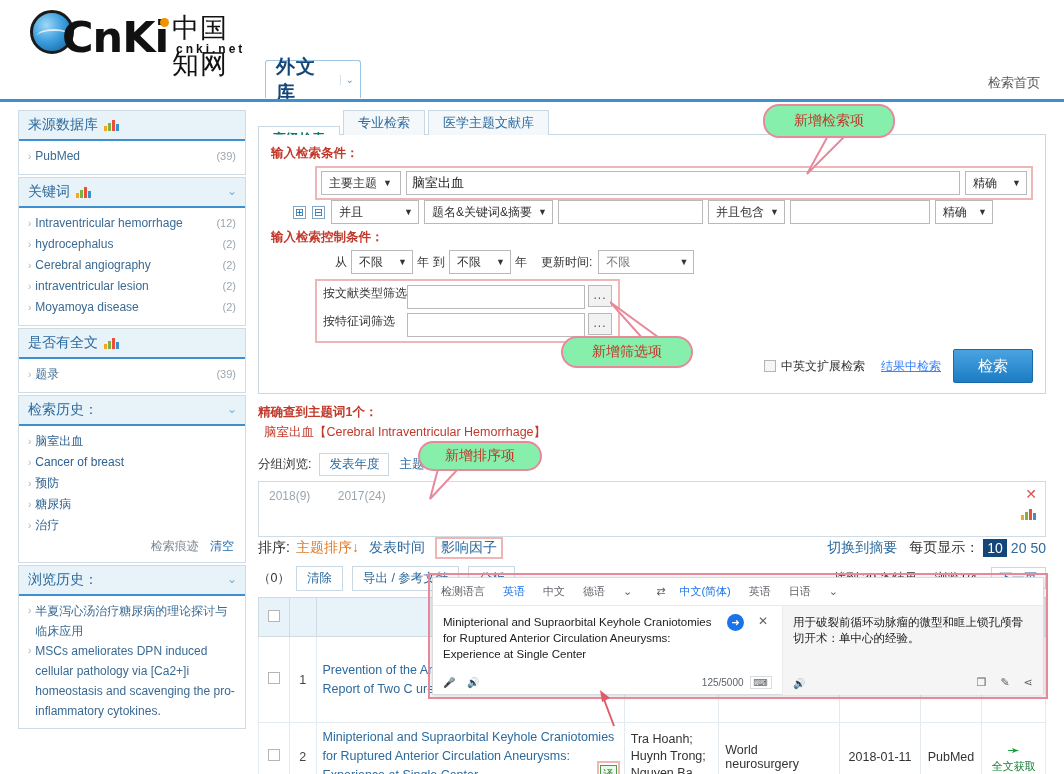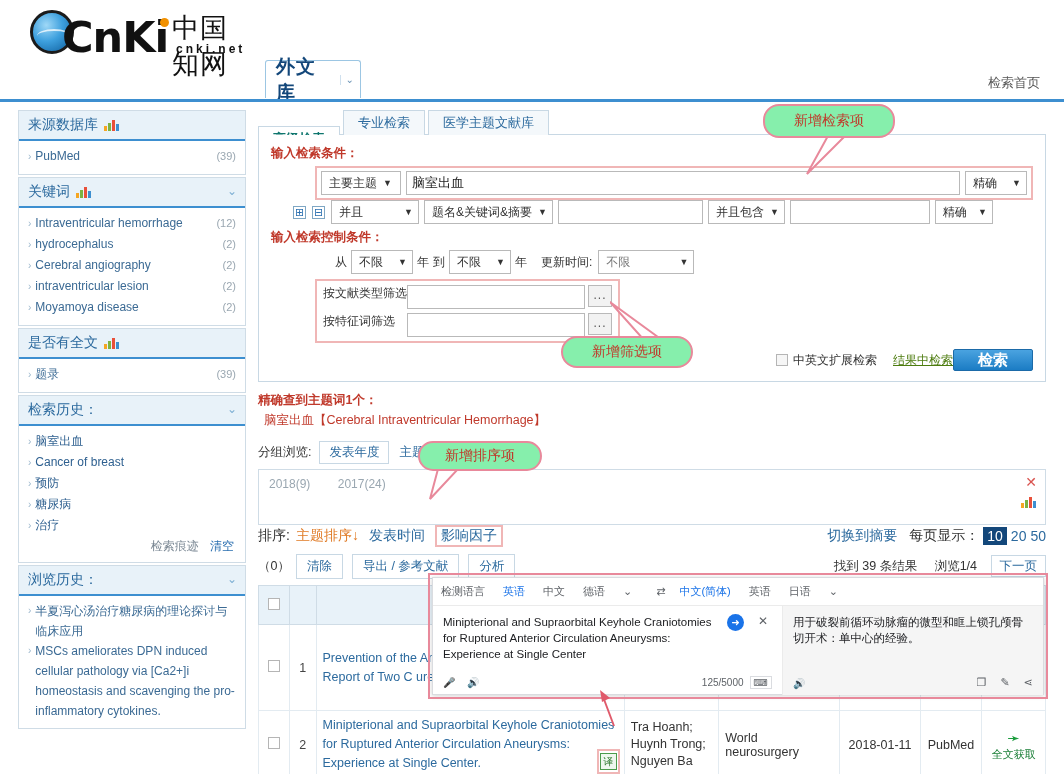--- a/index.html
+++ b/index.html
@@ -86,25 +86,25 @@
   .pm { width:13px; height:13px; border:1px solid #7fa7c4; color:#2a6fb0; font-size:11px; line-height:11px; text-align:center; margin-right:6px; background:#fff;}
   .row1-wrap { border:2px solid #f0b6b6; padding:3px 4px; display:flex; align-items:center; margin-left:44px; }
   .ctrl-wrap { border:2px solid #f0b6b6; padding:4px 6px; display:inline-block; margin-left:44px; }
   .crow { display:flex; align-items:flex-start; margin-bottom:4px; }
   .crow:last-child { margin-bottom:0; }
   .crow .cl { width:84px; font-size:12px; color:#333; }
   .dots { width:24px; height:22px; border:1px solid #b9b9b9; background:#f2f2f2; margin-left:3px; text-align:center; line-height:18px; color:#555; letter-spacing:1px;}
   .srow { display:flex; align-items:center; justify-content:flex-end; margin-top:6px; }
   .chk { width:12px; height:12px; border:1px solid #b5b5b5; background:#f6f6f6; display:inline-block; margin-right:5px; }
   .btn-search {
-    width:80px; height:22px; background:linear-gradient(#4aa3e0,#1b7cc4); color:#fff;
-    font-size:15px; font-weight:bold; border:1px solid #1b6aa8; border-radius:2px;
-    display:flex; align-items:center; justify-content:center; margin-left:0;
-  }
-  .link-blue { color:#4d7c0f; font-size:12px; text-decoration:underline; }
+    width:80px; height:34px; background:linear-gradient(#4aa3e0,#1b7cc4); color:#fff;
+    font-size:15px; font-weight:normal; border:1px solid #1b6aa8; border-radius:2px;
+    display:flex; align-items:center; justify-content:center; margin-left:12px;
+  }
+  .link-blue { color:#3b82f6; font-size:12px; text-decoration:underline; }
 
   
   .callout { position:absolute; border:2px solid #e8899b; border-radius:16px; background:#86efac;
              color:#c0392b; font-size:14px; display:flex; align-items:center; justify-content:center; z-index:30; }
 
   
   .res-topic { margin-top:10px; }
   .res-topic .t1 { color:#c0392b; font-weight:bold; font-size:12.5px; }
   .res-topic .t2 { color:#c0392b; font-size:12.5px; margin-top:3px; padding-left:6px; }
   .grp { display:flex; align-items:center; margin-top:12px; font-size:12.5px; }

